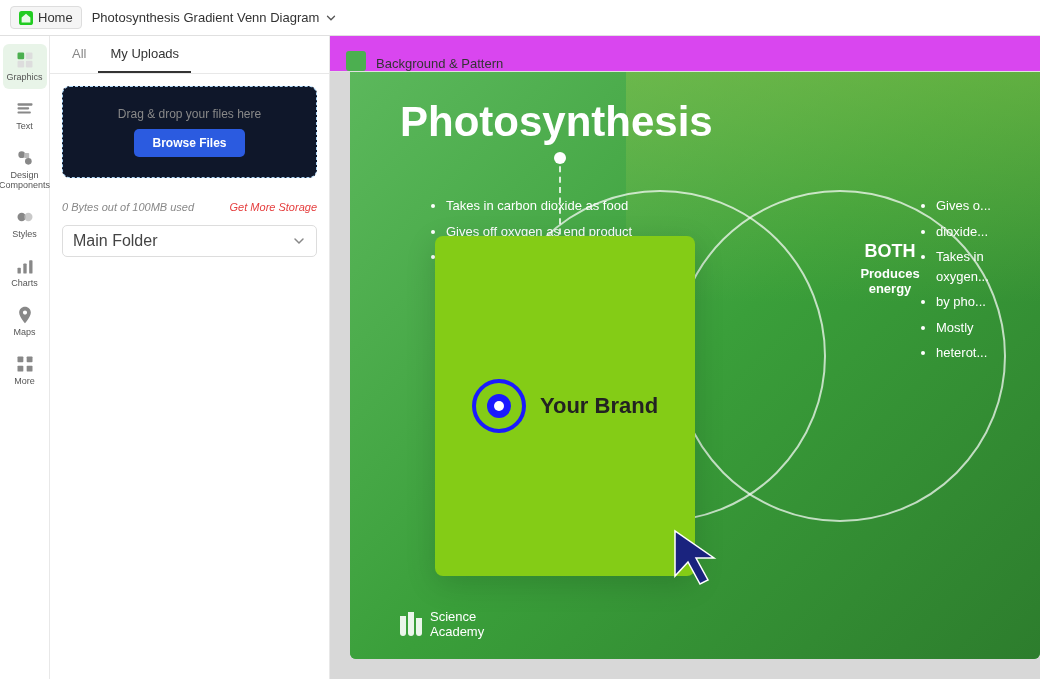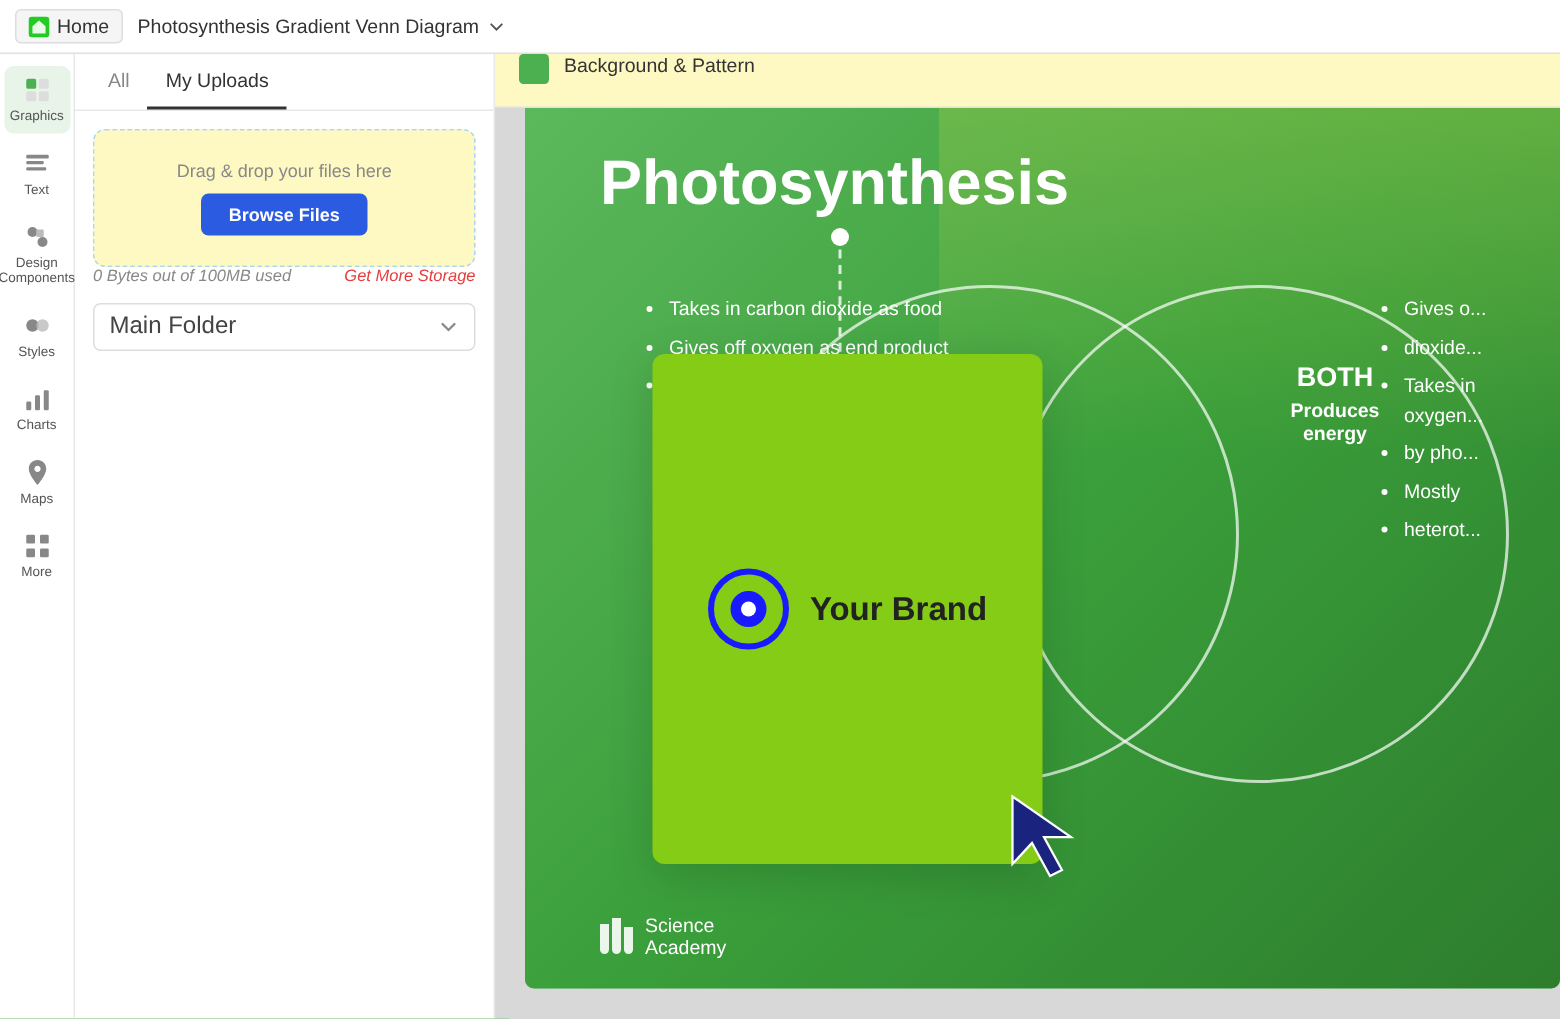--- a/index.html
+++ b/index.html
@@ -45,22 +45,22 @@
       display: flex; border-bottom: 1px solid #e8e8e8; padding: 0 10px;
     }
     .panel-tab {
       padding: 10px 12px; font-size: 13px; color: #888; cursor: pointer; border-bottom: 2px solid transparent;
     }
     .panel-tab.active { color: #333; border-bottom: 2px solid #333; font-weight: 500; }
 
     .panel-content { padding: 12px; flex: 1; overflow-y: auto; }
 
     .upload-area {
-      border: 1.5px dashed #aad4f5; border-radius: 8px; background: #fef9c3;
-      padding: 20px; text-align: center; margin-bottom: 0;
+      border: 1.5px dashed #aad4f5; border-radius: 8px; background: #0f172a;
+      padding: 20px; text-align: center; margin-bottom: 23px;
     }
     .upload-area-text { font-size: 12px; color: #888; margin-bottom: 8px; }
     .browse-btn {
       background: #2b5be0; color: #fff; border: none; border-radius: 5px;
       padding: 7px 18px; font-size: 12px; font-weight: 600; cursor: pointer;
     }
 
     .storage-info {
       display: flex; justify-content: space-between; align-items: center;
       font-size: 11px; color: #888; margin-bottom: 12px; font-style: italic;
@@ -187,22 +187,22 @@
     }
     .test-tubes {
       display: flex; gap: 2px; align-items: flex-end;
     }
     .tube {
       width: 6px; border-radius: 0 0 3px 3px; background: #fff; opacity: 0.9;
     }
 
     
     .bg-pattern-bar {
-      position: absolute; top: 0; left: 0; right: 0; height: 36px; background: #fef9c3;
-      border-bottom: 1px solid #e0e0e0; display: flex; align-items: flex-start; padding: 0 16px; gap: 10px; z-index: 10;
+      position: absolute; top: 0; left: 0; right: 0; height: 36px; background: #d946ef;
+      border-bottom: 1px solid #e0e0e0; display: flex; align-items: flex-end; padding: 0 16px; gap: 10px; z-index: 10;
     }
     .color-swatch { width: 20px; height: 20px; background: #4caf50; border-radius: 3px; }
     .bg-pattern-label { font-size: 13px; color: #333; }
   </style>
 </head>
 <body>
 
 <div class="top-bar">
   <div class="top-bar-home">
     <svg viewBox="0 0 16 16" fill="none">

